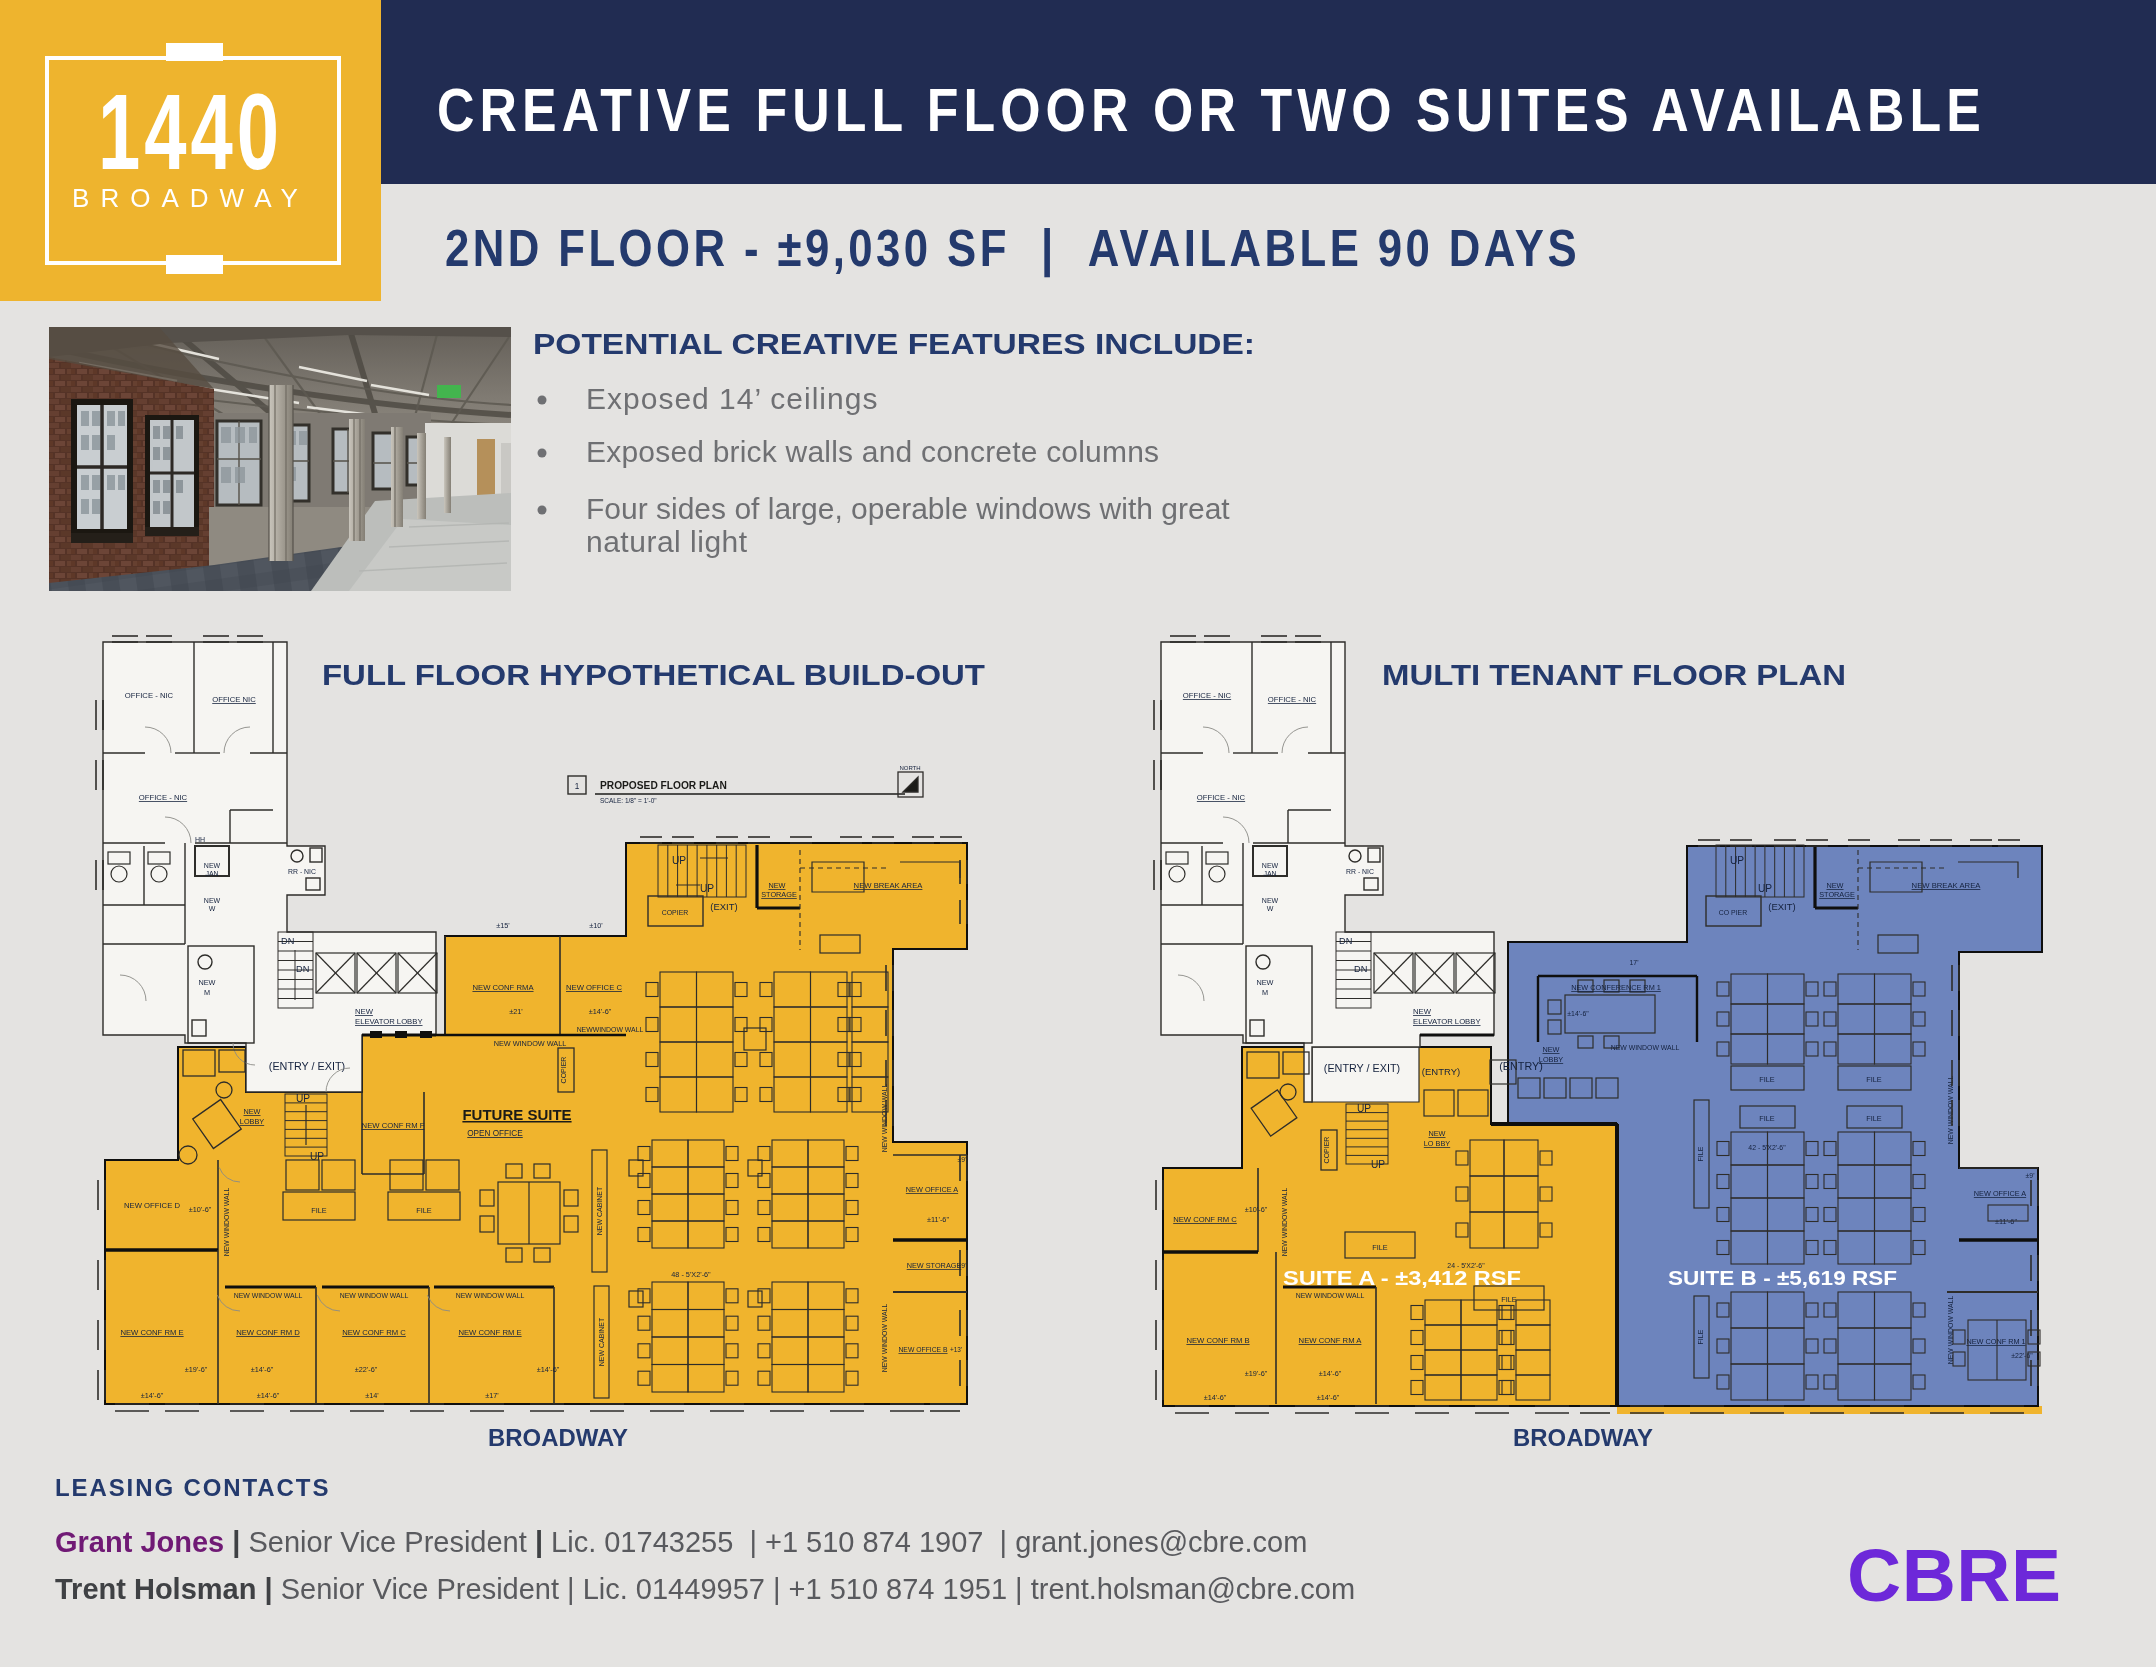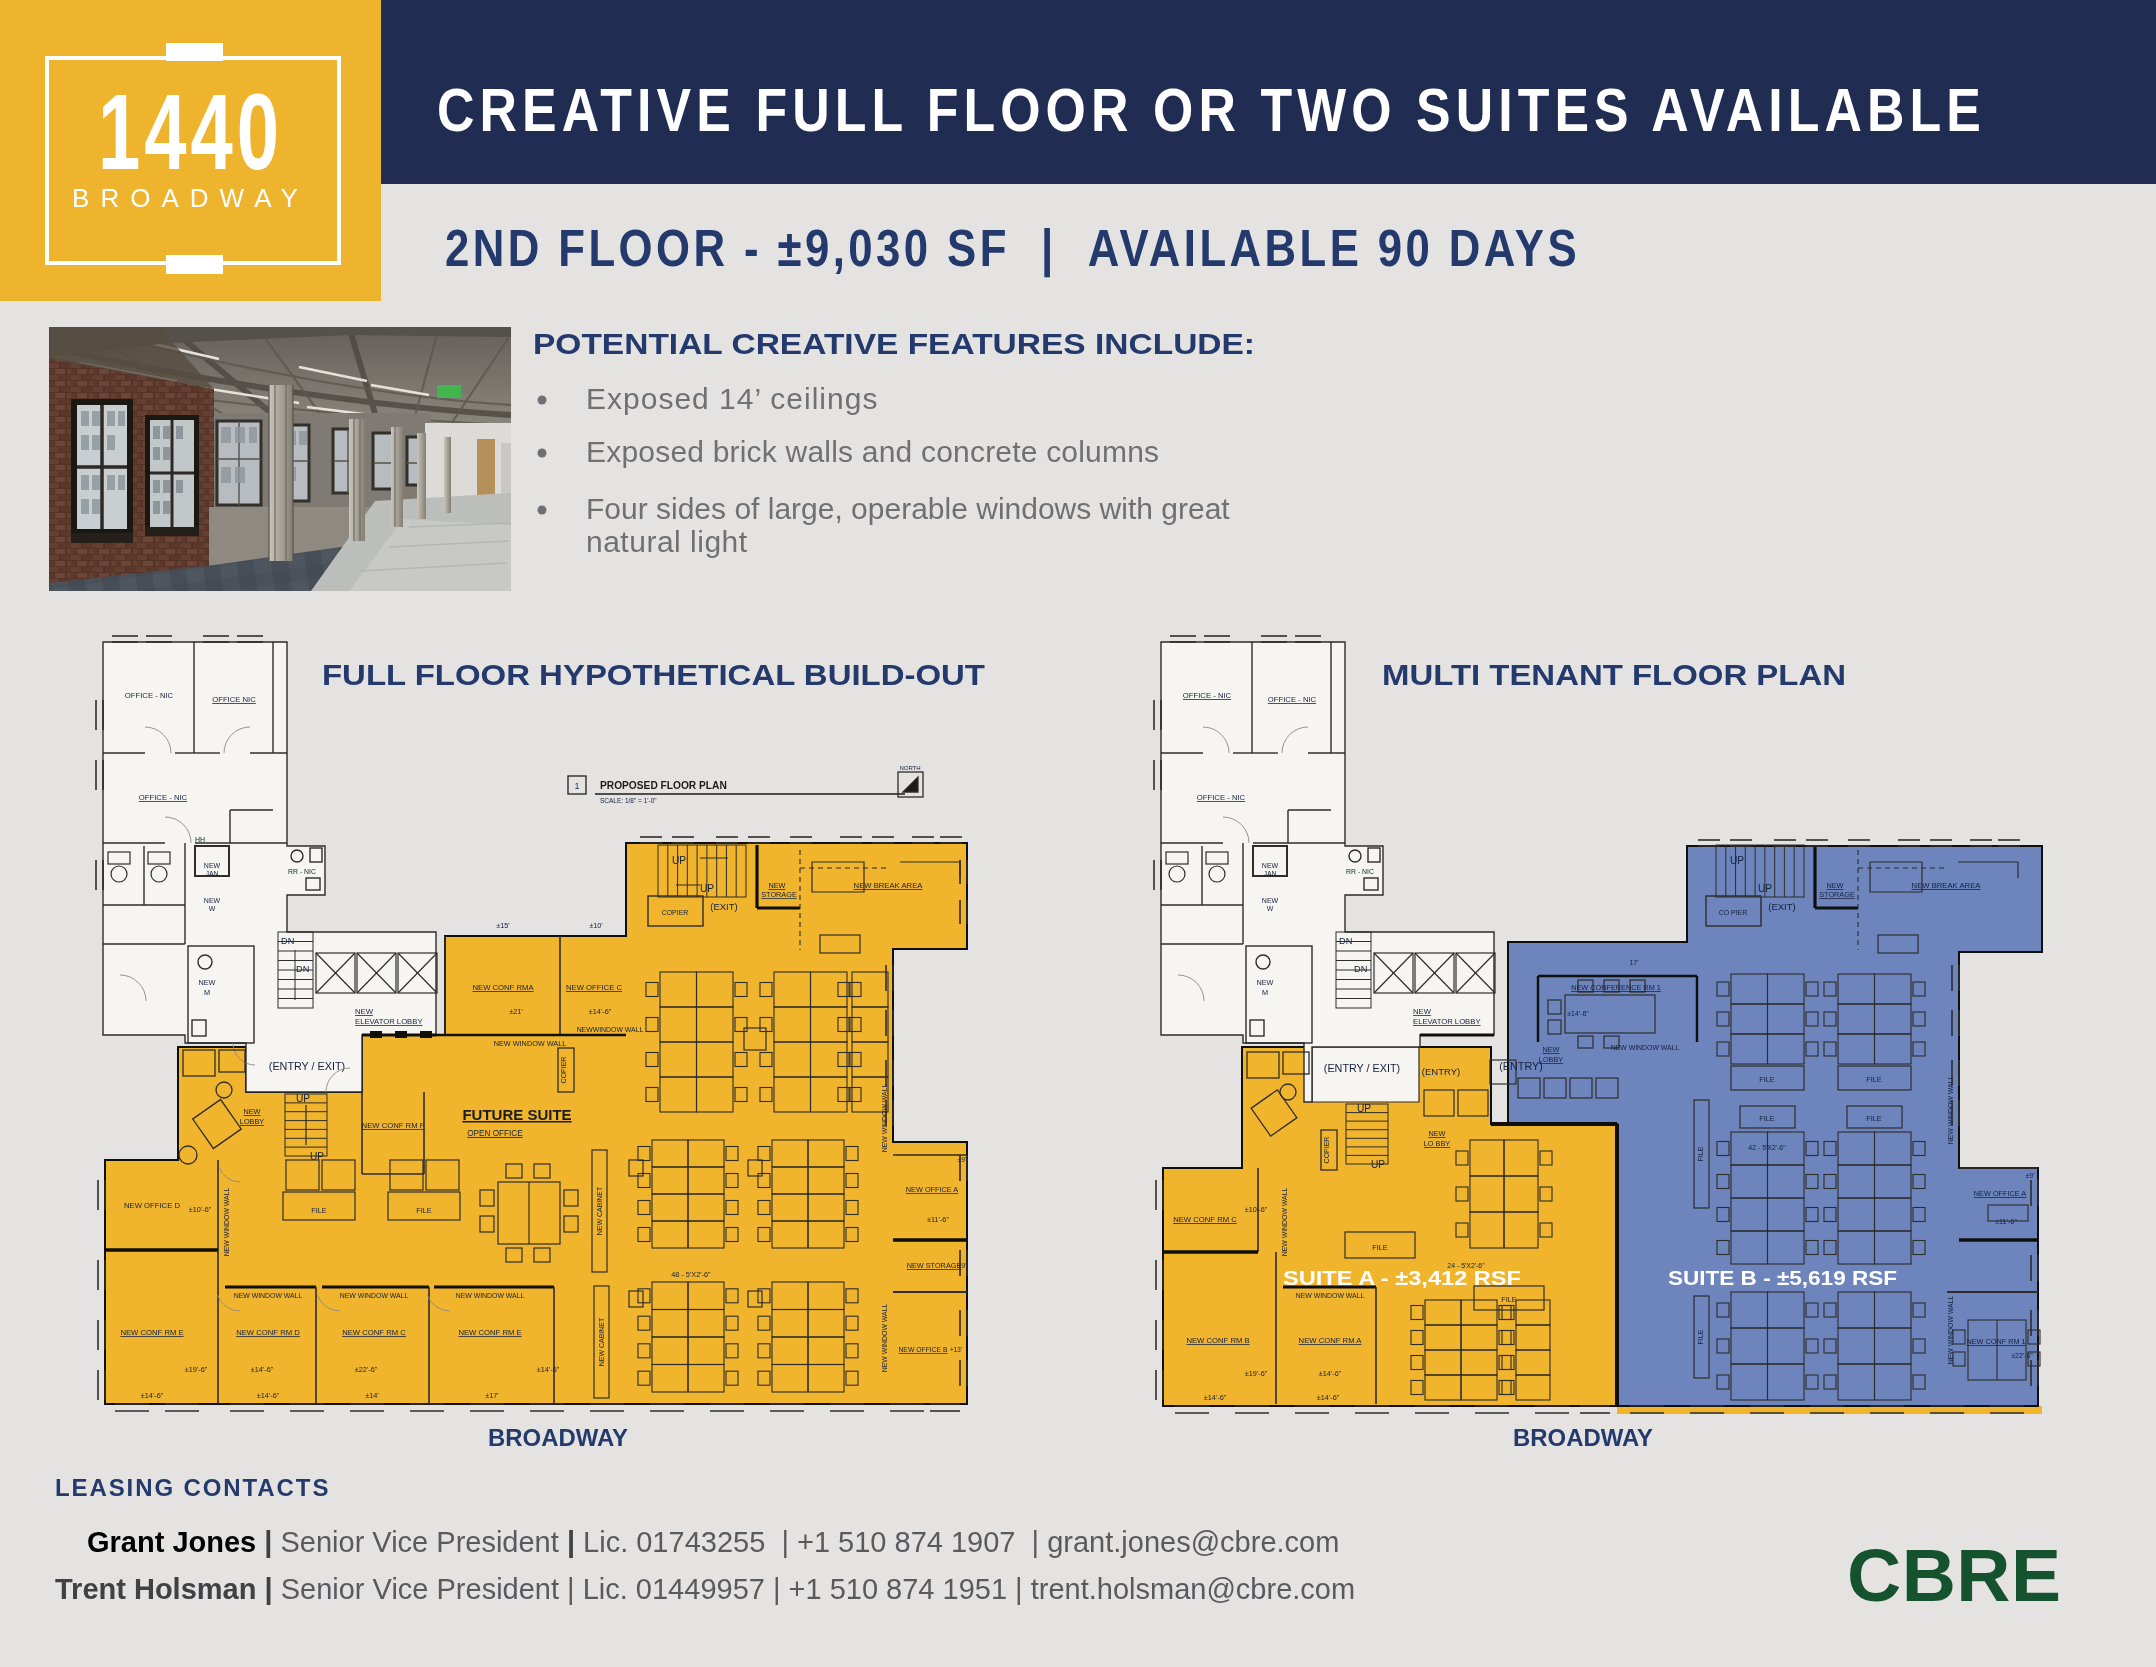--- a/index.html
+++ b/index.html
@@ -36,25 +36,25 @@
 <text x="586" y="109" font-size="30" fill="#6f7073" letter-spacing="1" style="font-family:&quot;Liberation Sans&quot;,sans-serif;">Exposed 14’ ceilings</text>
 <circle cx="542" cy="153" r="4.5" fill="#6f7073"></circle>
 <text x="586" y="162" font-size="30" fill="#6f7073" letter-spacing="0.2" style="font-family:&quot;Liberation Sans&quot;,sans-serif;">Exposed brick walls and concrete columns</text>
 <circle cx="542" cy="210" r="4.5" fill="#6f7073"></circle>
 <text x="586" y="219" font-size="30" fill="#6f7073" letter-spacing="0" style="font-family:&quot;Liberation Sans&quot;,sans-serif;">Four sides of large, operable windows with great</text>
 <text x="586" y="252" font-size="30" fill="#6f7073" letter-spacing="0.5" style="font-family:&quot;Liberation Sans&quot;,sans-serif;">natural light</text>
 </svg>
 
 <div class="abs" style="left:55px;top:1474px;color:#243a6d;font-weight:bold;font-size:24px;letter-spacing:1.9px;">LEASING CONTACTS</div>
 
-<div class="abs" style="left:55px;top:1526px;color:#595a5e;font-size:29px;letter-spacing:0;"><b style="color:#000000;margin-left:32px;">Grant Jones</b> <b style="color:#3f4144;">|</b> Senior Vice President <b style="color:#3f4144;">|</b> Lic. 01743255&nbsp; | +1 510 874 1907&nbsp; | grant.jones@cbre.com</div>
+<div class="abs" style="left:55px;top:1526px;color:#595a5e;font-size:29px;letter-spacing:0;"><b style="color:#701a75;">Grant Jones</b> <b style="color:#3f4144;">|</b> Senior Vice President <b style="color:#3f4144;">|</b> Lic. 01743255&nbsp; | +1 510 874 1907&nbsp; | grant.jones@cbre.com</div>
 
 <div class="abs" style="left:55px;top:1573px;color:#595a5e;font-size:29px;letter-spacing:0;text-align:center;"><b style="color:#3f4144;">Trent Holsman</b> <b style="color:#3f4144;">|</b> Senior Vice President | Lic. 01449957 | +1 510 874 1951 | trent.holsman@cbre.com</div>
 
-<div class="abs" style="left:1847px;top:1532px;color:#14532d;font-weight:bold;font-size:75px;letter-spacing:0.5px;" id="cbre">CBRE</div>
+<div class="abs" style="left:1847px;top:1532px;color:#6d28d9;font-weight:bold;font-size:75px;letter-spacing:0.5px;" id="cbre">CBRE</div>
 
 <div class="abs" style="left:49px;top:327px;width:462px;height:264px;overflow:hidden;">
 <svg width="462" height="264" viewBox="0 0 462 264">
 <defs>
 <linearGradient id="ceilg" x1="0" y1="0" x2="0" y2="1">
 <stop offset="0" stop-color="#645f58"></stop>
           <stop offset="0.55" stop-color="#7f7a72"></stop>
           <stop offset="1" stop-color="#938e85"></stop>
 </linearGradient>
 <linearGradient id="colg" x1="0" y1="0" x2="1" y2="0">

